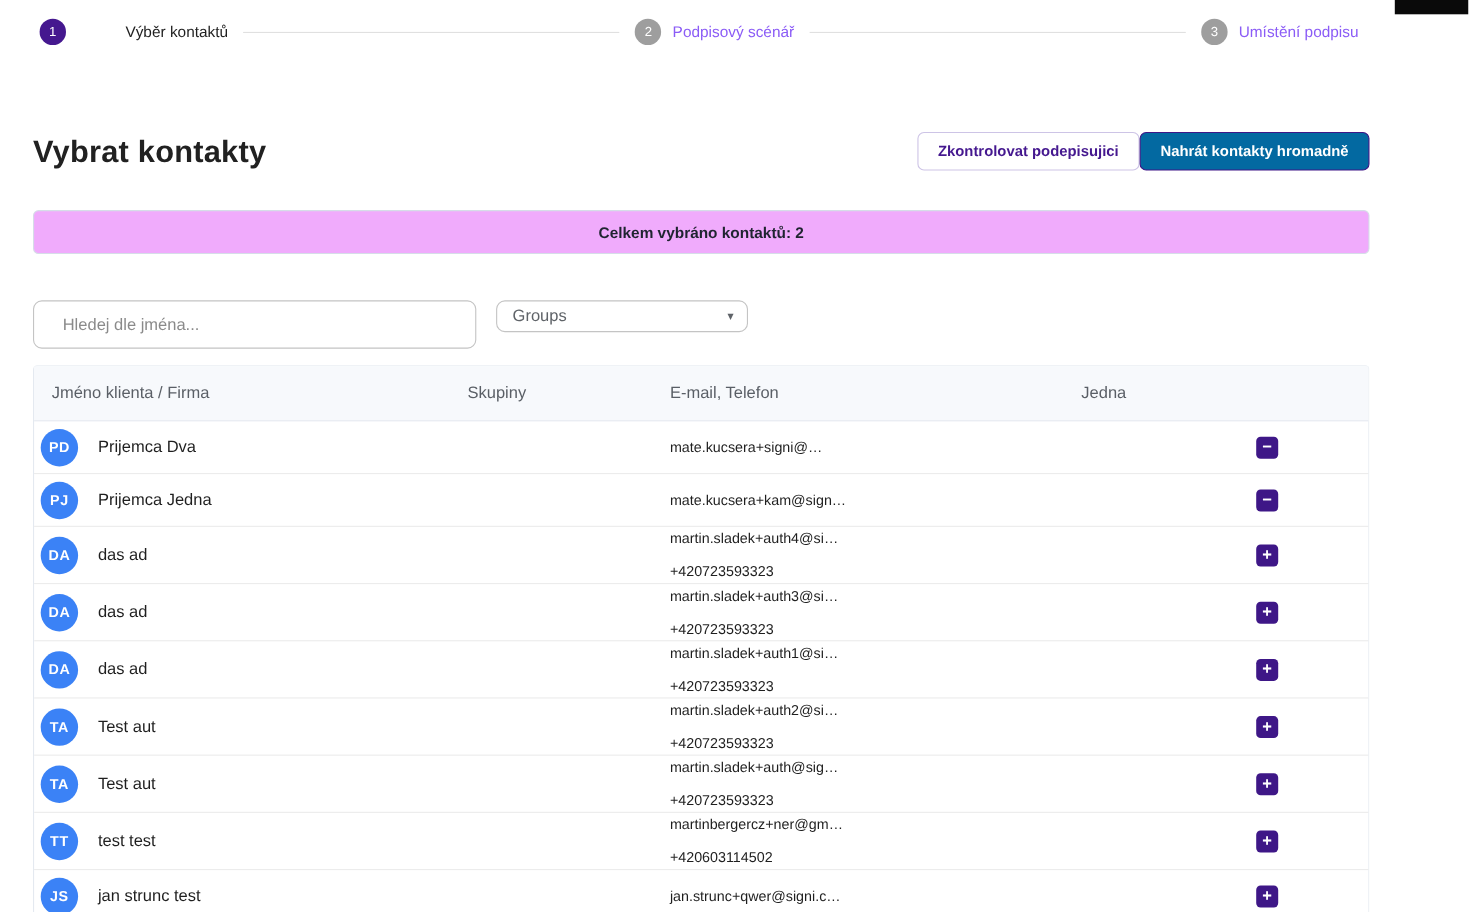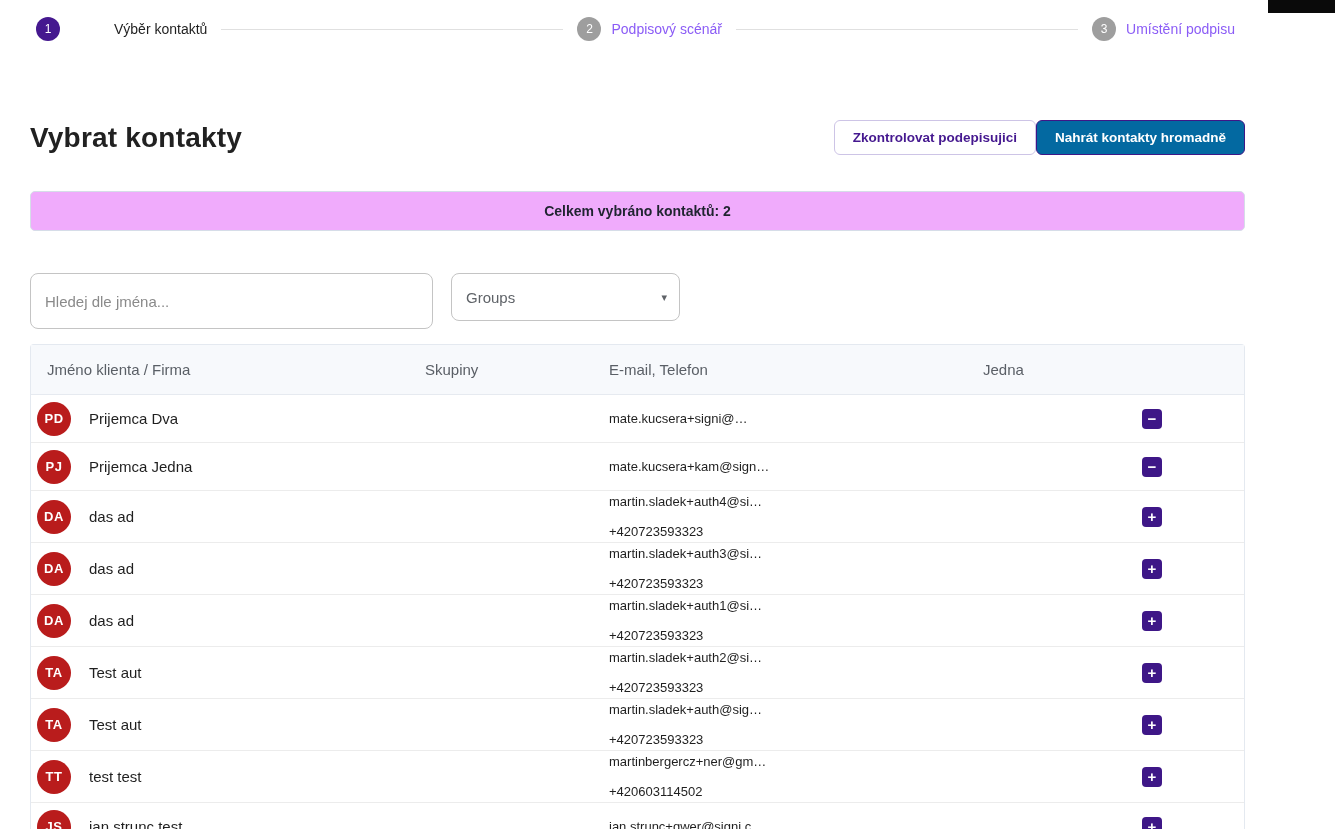--- a/index.html
+++ b/index.html
@@ -59,29 +59,29 @@
 
   .summary-banner {
     margin-top: 36px; height: 40px;
     background: #f0abfc; border: 1px solid #d6dde8; border-radius: 5px;
     display: flex; align-items: center; justify-content: center;
     font-size: 14px; font-weight: 700; color: #1f2430;
   }
 
   .filters-row { margin-top: 42px; display: flex; gap: 18px; }
   .search-input {
-    width: 403px; height: 56px;
+    width: 403px; height: 44px;
     border: 1px solid #c4c4c4; border-radius: 8px;
-    padding: 0 14px; font-size: 15px;
+    padding: 0 26px; font-size: 15px;
     font-family: "Liberation Sans", sans-serif;
     color: #212121; outline: none;
   }
   .search-input::placeholder { color: #8a8a8a; }
   .groups-select {
-    width: 229px; height: 48px;
+    width: 229px; height: 29px;
     border: 1px solid #c4c4c4; border-radius: 8px;
     padding: 0 12px 0 14px;
     display: flex; align-items: center; justify-content: space-between;
     font-size: 15px; color: #5f6368; cursor: pointer; background: #fff;
   }
   .chevron { font-size: 11px; color: #5f6368; }
 
   
   .contact-table {
     margin-top: 15px;
@@ -106,21 +106,21 @@
     height: 48px;
     border-bottom: 1px solid #ececec;
     font-size: 15px;
   }
   .t-row.two-line { height: 52px; }
   .cell-name {
     display: flex; align-items: center; gap: 18px; padding-left: 6px;
   }
   .avatar {
     width: 34px; height: 34px; border-radius: 50%;
-    background: #b91c1c; color: #ffffff;
+    background: #3b82f6; color: #ffffff;
     display: flex; align-items: center; justify-content: center;
     font-size: 13px; font-weight: 700; letter-spacing: .5px;
     flex-shrink: 0;
   }
   .contact-name { font-size: 15px; color: #1f1f1f; }
   .cell-contact { font-size: 13px; color: #1f1f1f; line-height: 19px; }
   .contact-phone { margin-top: 11px; }
   .cell-action { display: flex; align-items: center; }
   .action-btn {
     width: 20px; height: 20px; border: none; border-radius: 4px;

